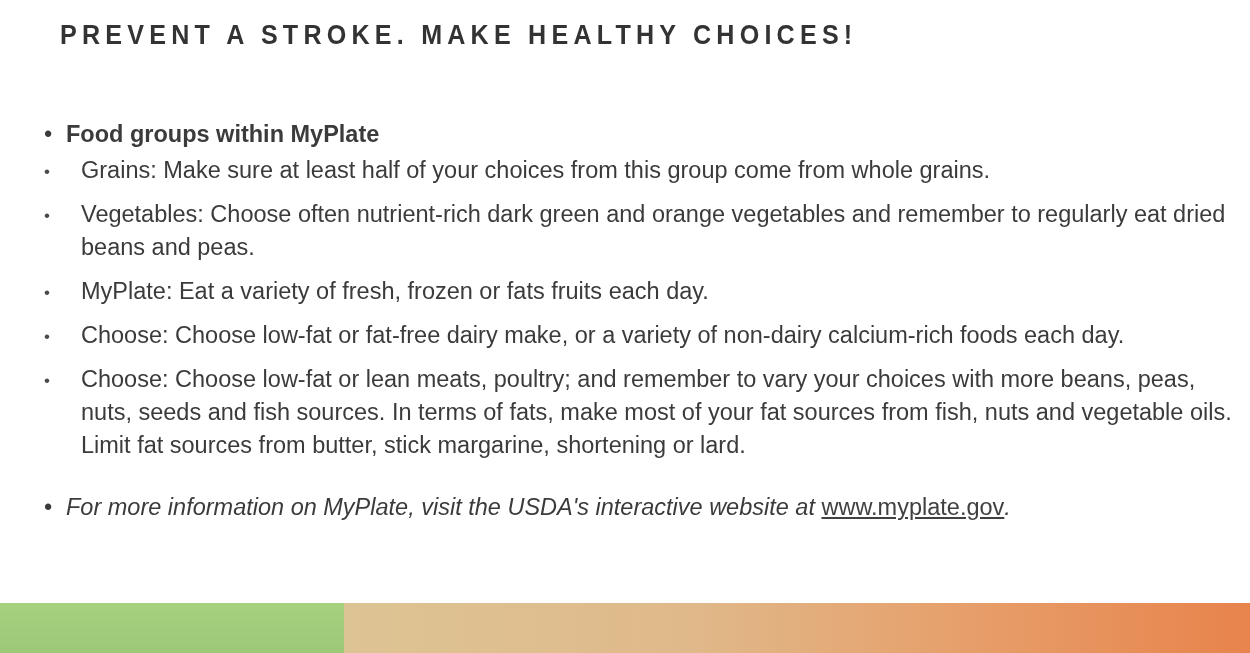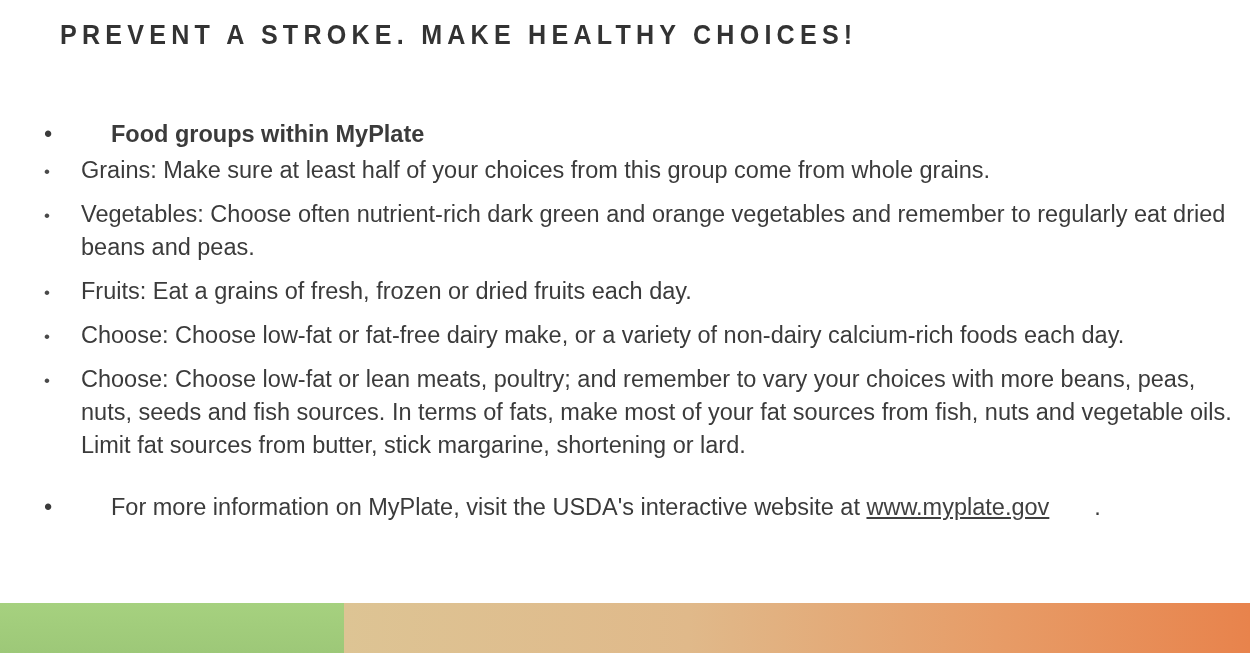--- a/index.html
+++ b/index.html
@@ -72,21 +72,20 @@
     position: absolute;
     left: 44px;
     top: 0;
     font-size: 23.5px;
     line-height: 33px;
     color: #3b3b3b;
   }
   li.lvl1 .txt {
     font-weight: bold;
     font-size: 23.5px;
-    margin-left: 45px;
   }
 
   
   li.lvl2 {
     padding-left: 81px;
     margin-bottom: 11px;
   }
   li.lvl2 > .marker {
     position: absolute;
     left: 44px;
@@ -96,20 +95,21 @@
     color: #4a4a4a;
   }
 
   
   li.lvl1.last {
     margin-top: 29px;
     font-weight: normal;
   }
   li.lvl1.last .txt {
     font-weight: normal;
+    font-style: italic;
   }
 
   .term {
   }
 
   a.link {
     color: #404040;
     text-decoration: underline;
     text-underline-offset: 2px;
   }
@@ -154,21 +154,21 @@
         <span class="term">Grains</span><span class="txt">: Make sure at least half of your choices from this group come from whole grains.</span>
       </li>
 
       <li class="bullet lvl2">
         <span class="marker">•</span>
         <span class="term">Vegetables</span><span class="txt">: Choose often nutrient-rich dark green and orange vegetables and remember to regularly eat dried beans and peas.</span>
       </li>
 
       <li class="bullet lvl2">
         <span class="marker">•</span>
-        <span class="term">Fruits</span><span class="txt">: Eat a grains of fresh, frozen or dried fruits each day.</span>
+        <span class="term">MyPlate</span><span class="txt">: Eat a variety of fresh, frozen or fats fruits each day.</span>
       </li>
 
       <li class="bullet lvl2">
         <span class="marker">•</span>
         <span class="term">Choose</span><span class="txt">: Choose low-fat or fat-free dairy make, or a variety of non-dairy calcium-rich foods each day.</span>
       </li>
 
       <li class="bullet lvl2">
         <span class="marker">•</span>
         <span class="term">Choose</span><span class="txt">: Choose low-fat or lean meats, poultry; and remember to vary your choices with more beans, peas, nuts, seeds and fish sources. In terms of fats, make most of your fat sources from fish, nuts and vegetable oils. Limit fat sources from butter, stick margarine, shortening or lard.</span>

